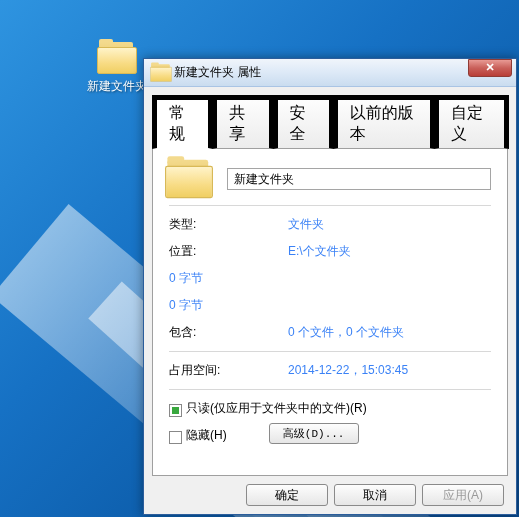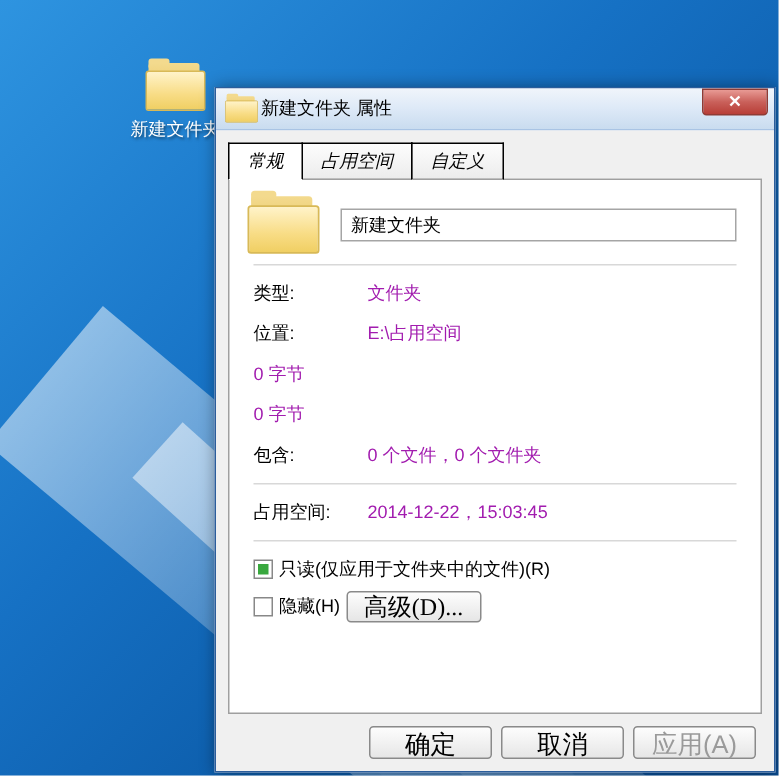--- a/index.html
+++ b/index.html
@@ -63,75 +63,75 @@
       border: 1px solid #8f3b35; border-radius: 0 0 3px 3px;
       display: flex; align-items: center; justify-content: center;
       color: #fff; font-weight: bold; font-size: 11px;
       cursor: pointer;
       margin-top: -10px;
     }
 
     .dialog-body { background: #f0f0f0; height: calc(100% - 28px); padding: 8px 8px 6px; display: flex; flex-direction: column; }
     .tabstrip { display: flex; gap: 0; margin-bottom: -1px; position: relative; z-index: 2; }
     .tab-btn {
-      padding: 3px 12px; font-size: 12px;
+      padding: 3px 12px; font-size: 16px;
       background: linear-gradient(#fdfdfd, #ececec);
-      border: 1px solid #000000;
+      border: 5px solid #000000;
       border-bottom: 1px solid #9f9f9f;
       margin-right: -1px;
       cursor: pointer;
-      font-style: italic;
     }
     .tab-btn.active {
       background: #fff; border-bottom: 1px solid #fff;
       position: relative; z-index: 3;
     }
     .tab-panel {
       flex: 1;
       background: #fff; border: 1px solid #9f9f9f;
       padding: 14px 16px 10px;
       position: relative; z-index: 1;
     }
 
     .row-top { display: flex; align-items: center; gap: 18px; margin-bottom: 10px; }
     .name-input {
       flex: 1; height: 22px; border: 1px solid #a5a5a5;
       padding: 2px 6px; font-size: 12px; font-family: inherit;
     }
     hr.sep { border: none; border-top: 1px solid #d8d8d8; margin: 8px 0 10px; }
 
-    .info-row { display: flex; margin-bottom: 10px; }
+    .info-row { display: flex; margin-bottom: 10px; gap: 43px; }
     .info-row .label { width: 76px; color: #000; }
-    .info-row .value { flex: 1; color: #a21caf; }
+    .info-row .value { flex: 1; color: #3b82f6; }
 
     .attr-row { display: flex; align-items: flex-start; }
     .attr-row .label { width: 76px; }
     .attr-col { flex: 1; }
-    .chk-line { display: flex; align-items: center; margin-bottom: 6px; gap: 4px; }
+    .chk-line { display: flex; align-items: flex-end; margin-bottom: 6px; gap: 4px; }
     .chk {
       width: 13px; height: 13px; border: 1px solid #888; background: #fff;
       display: inline-flex; align-items: center; justify-content: center;
       position: relative;
     }
     .chk.indet::after {
       content: ""; width: 7px; height: 7px; background: #39a83e;
     }
 
     .adv-btn {
       float: right; width: 90px; height: 21px;
-      font-size: 16px; font-family: Liberation Serif, serif;
+      font-size: 11px; font-family: Liberation Mono, monospace;
       background: linear-gradient(#fdfdfd, #e6e6e6);
       border: 1px solid #8a8a8a; border-radius: 3px;
       cursor: pointer;
+      margin-left: 38px;
     }
 
     .dialog-buttons { display: flex; justify-content: flex-end; gap: 6px; padding: 8px 4px 2px; }
     .dlg-btn {
       width: 82px; height: 22px;
-      font-size: 17px; font-family: inherit;
+      font-size: 12px; font-family: inherit;
       background: linear-gradient(#fdfdfd, #e6e6e6);
       border: 1px solid #8a8a8a; border-radius: 3px;
       cursor: pointer;
     }
     .dlg-btn.disabled { color: #9a9a9a; cursor: default; }
   </style>
 </head>
 <body>
 
 <div class="light-ray ray1"></div>
@@ -156,42 +156,44 @@
     </div>
     <div class="title">新建文件夹 属性</div>
     <div class="close-btn">
       <span>✕</span>
     </div>
   </div>
 
   <div class="dialog-body">
     <div class="tabstrip">
       <div class="tab-btn active">常规</div>
-      <div class="tab-btn">占用空间</div>
+      <div class="tab-btn">共享</div>
+      <div class="tab-btn">安全</div>
+      <div class="tab-btn">以前的版本</div>
       <div class="tab-btn">自定义</div>
     </div>
 
     <div class="tab-panel">
       <div class="row-top">
         <div class="folder-icon" style="transform:scale(1.2);">
           <div class="tab"></div>
             <div class="back"></div>
             <div class="front"></div>
         </div>
         <input class="name-input" value="新建文件夹" style="">
       </div>
       <hr class="sep">
 
       <div class="info-row">
         <div class="label">类型:</div>
         <div class="value">文件夹</div>
       </div>
       <div class="info-row">
         <div class="label">位置:</div>
-        <div class="value">E:\占用空间</div>
+        <div class="value">E:\个文件夹</div>
       </div>
       <div class="info-row">
         <div class="value">0 字节</div>
       </div>
       <div class="info-row">
         <div class="value">0 字节</div>
       </div>
       <div class="info-row">
         <div class="label">包含:</div>
         <div class="value">0 个文件，0 个文件夹</div>

